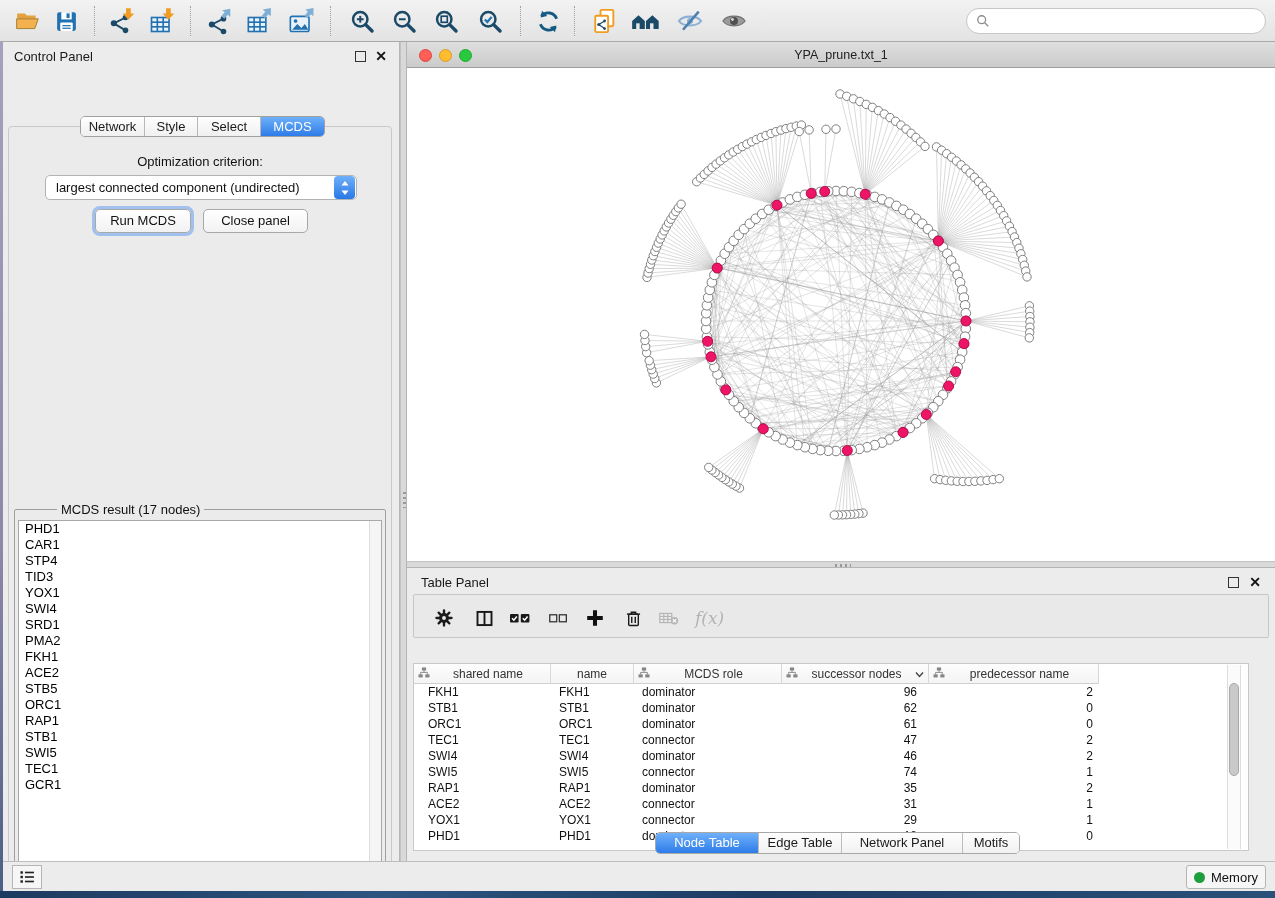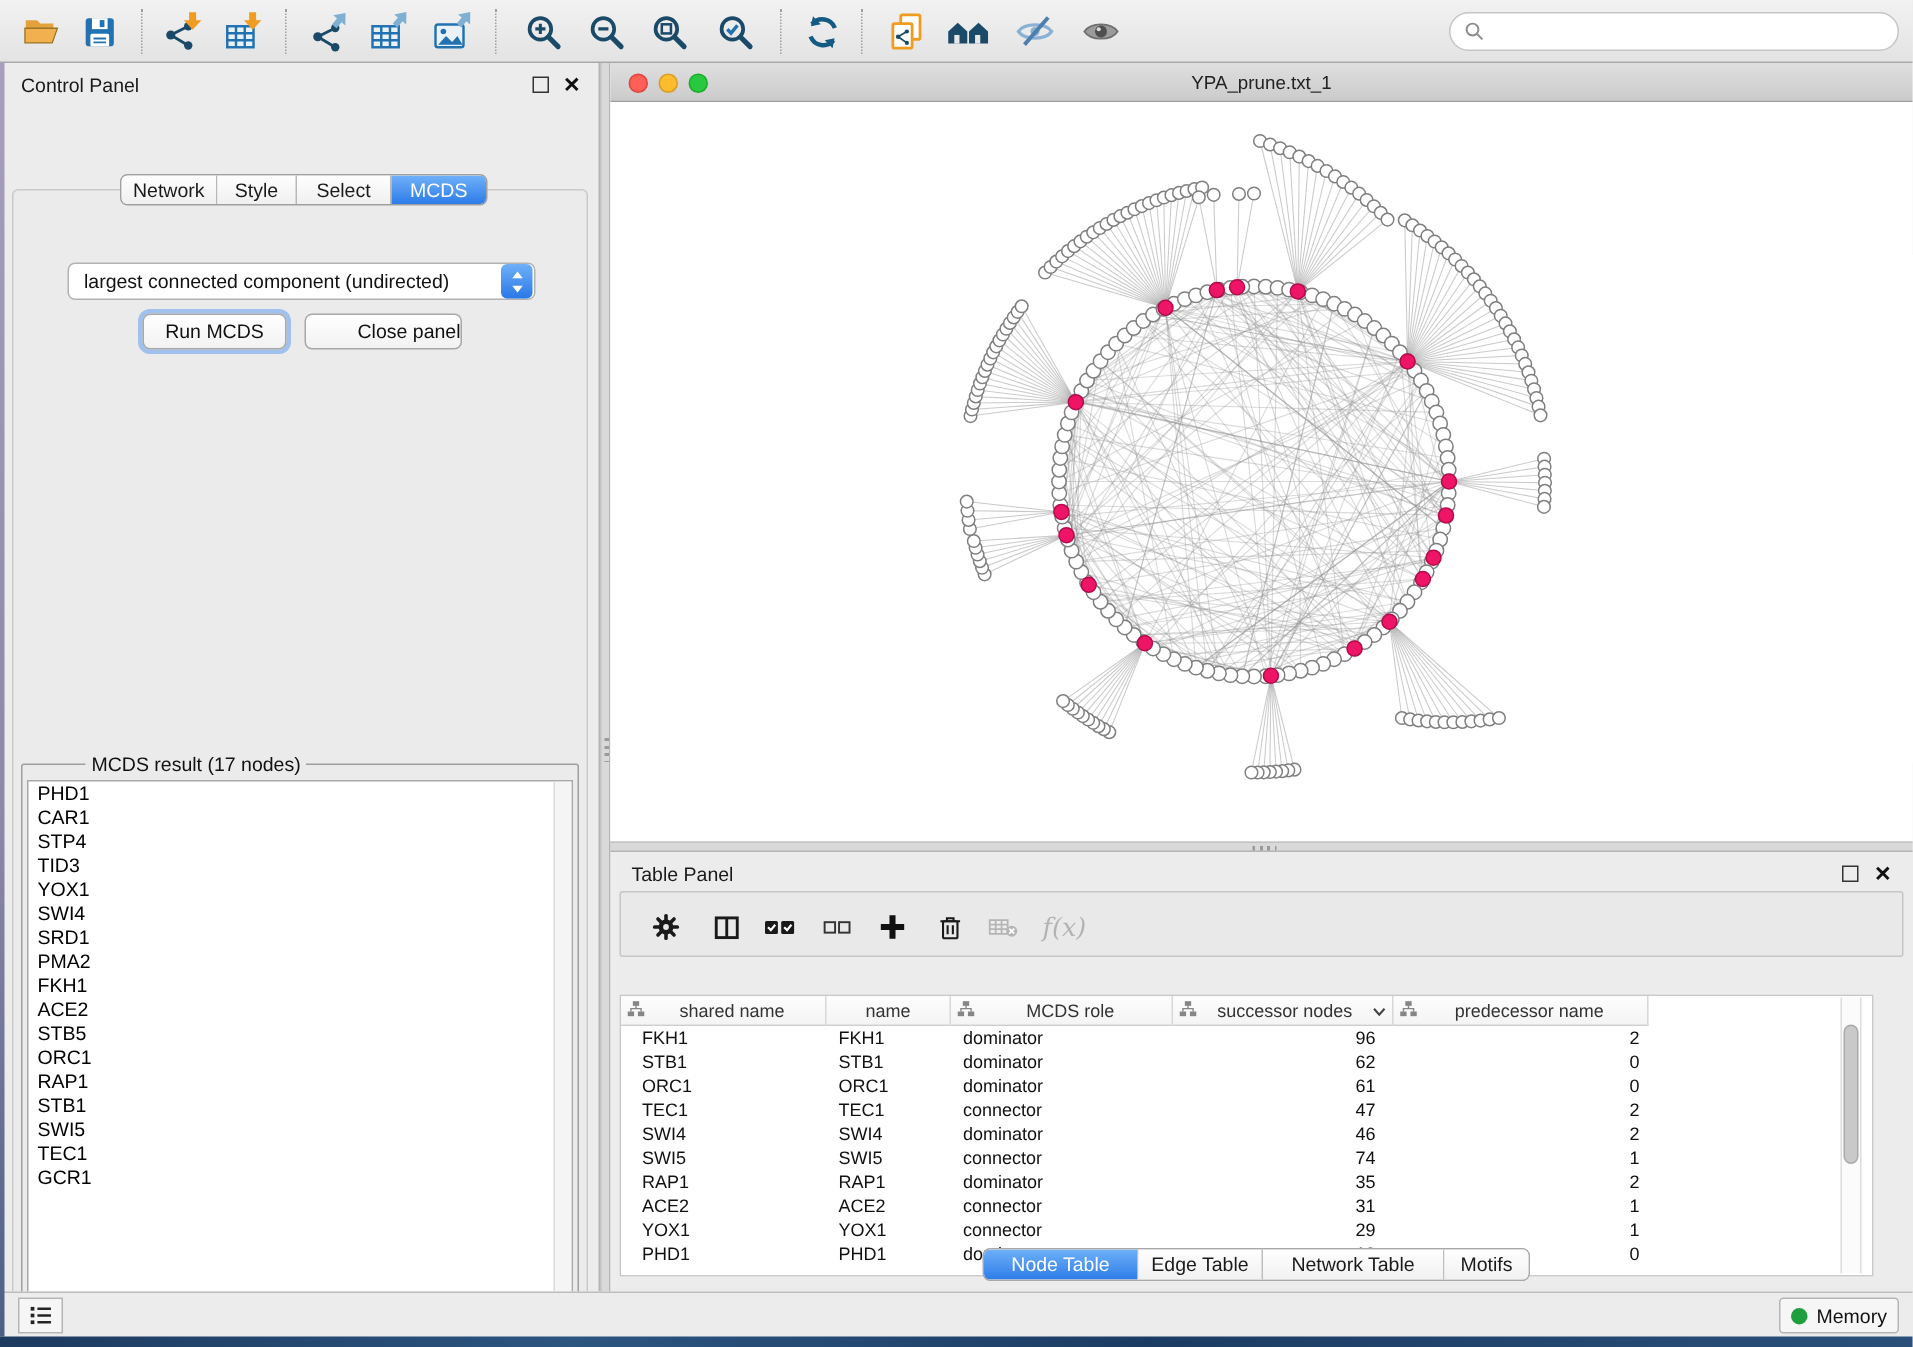--- a/index.html
+++ b/index.html
@@ -34,21 +34,21 @@
   .cp-tab.active{background:linear-gradient(#6fb0f9,#2d7ce8);color:#fff;}
   #opt-label{position:absolute;left:0;top:112px;width:400px;text-align:center;font-size:13px;color:#111;}
   #criterion-select{position:absolute;left:45px;top:133px;width:312px;height:25px;background:#fff;
     border:1px solid #b3b3b3;border-radius:5px;display:flex;align-items:center;}
   #criterion-text{flex:1;font-size:13px;color:#111;padding-left:10px;white-space:nowrap;}
   #criterion-stepper{width:21px;height:23px;border-radius:4px;background:linear-gradient(#6fb0f9,#2a78e6);
     display:flex;flex-direction:column;align-items:center;justify-content:center;margin-right:1px;}
   .mac-btn{position:absolute;height:24px;background:linear-gradient(#ffffff,#f2f2f2);border:1px solid #a8a8a8;
     border-radius:5px;font-size:13px;color:#111;text-align:center;line-height:22px;cursor:default;}
   #run-btn{left:95px;top:167px;width:96px;box-shadow:0 0 0 3px rgba(110,165,240,.6);}
-  #closepanel-btn{left:203px;top:167px;width:105px;text-align:right;}
+  #closepanel-btn{left:203px;top:167px;width:105px;}
   #mcds-group{position:absolute;left:14px;top:467px;width:372px;height:371px;border:1px solid #9f9f9f;border-radius:2px;}
   #mcds-group-title{position:absolute;left:6px;top:-8px;background:#ebebeb;padding:0 4px;font-size:13px;color:#111;margin-left:36px;}
   #mcds-list{position:absolute;left:3px;top:10px;right:3px;bottom:3px;background:#fff;border:1px solid #a8a8a8;overflow:hidden;}
   .mcds-item{font-size:13px;line-height:16px;padding-left:6px;color:#000;}
   #mcds-scroll{position:absolute;right:0;top:0;bottom:0;width:12px;background:#f5f5f5;border-left:1px solid #ddd;}
 
   
   #vsplit{position:absolute;left:400px;top:42px;width:7px;height:819px;background:#d9d9d9;border-left:1px solid #c2c2c2;border-right:1px solid #b5b5b5;}
   #vsplit .grip{position:absolute;left:2px;top:450px;width:3px;height:16px;background:repeating-linear-gradient(#9a9a9a 0 2px,transparent 2px 5px);}
   #hsplit{position:absolute;left:407px;top:561px;width:868px;height:7px;background:#d9d9d9;border-top:1px solid #c2c2c2;border-bottom:1px solid #b5b5b5;}
@@ -259,20 +259,21 @@
 
   <div id="cp-card"></div>
 
   <div id="cp-tabs">
     <div class="cp-tab" style="width:64px">Network</div>
     <div class="cp-tab" style="width:53px">Style</div>
     <div class="cp-tab" style="width:63px">Select</div>
     <div class="cp-tab active" style="width:63px">MCDS</div>
   </div>
 
+  <div id="opt-label">Optimization criterion:</div>
 
   <div id="criterion-select">
     <div id="criterion-text">largest connected component (undirected)</div>
     <div id="criterion-stepper">
       <svg width="12" height="18" viewBox="0 0 12 18">
         <path d="M6 2L2.5 6.5h7z" fill="#fff"></path>
         <path d="M6 16l3.5-4.5h-7z" fill="#fff"></path>
       </svg>
     </div>
   </div>
@@ -1185,21 +1186,21 @@
         </div>
       </div>
     <div id="tp-vscroll">
       <div id="tp-vthumb"></div>
     </div>
   </div>
 
   <div id="tp-tabs">
     <div class="tp-tab active" style="width:103px">Node Table</div>
     <div class="tp-tab" style="width:83px">Edge Table</div>
-    <div class="tp-tab" style="width:121px">Network Table</div>
+    <div class="tp-tab" style="width:121px">Network Panel</div>
     <div class="tp-tab" style="width:56px">Motifs</div>
   </div>
 </div>
 
 <div id="status-bar">
   <div id="list-btn">
     <svg width="18" height="18" viewBox="0 0 22 22">
       <g fill="#222">
         <rect x="3" y="4" width="3" height="3"></rect>
           <rect x="8.5" y="4.5" width="11" height="2"></rect>

